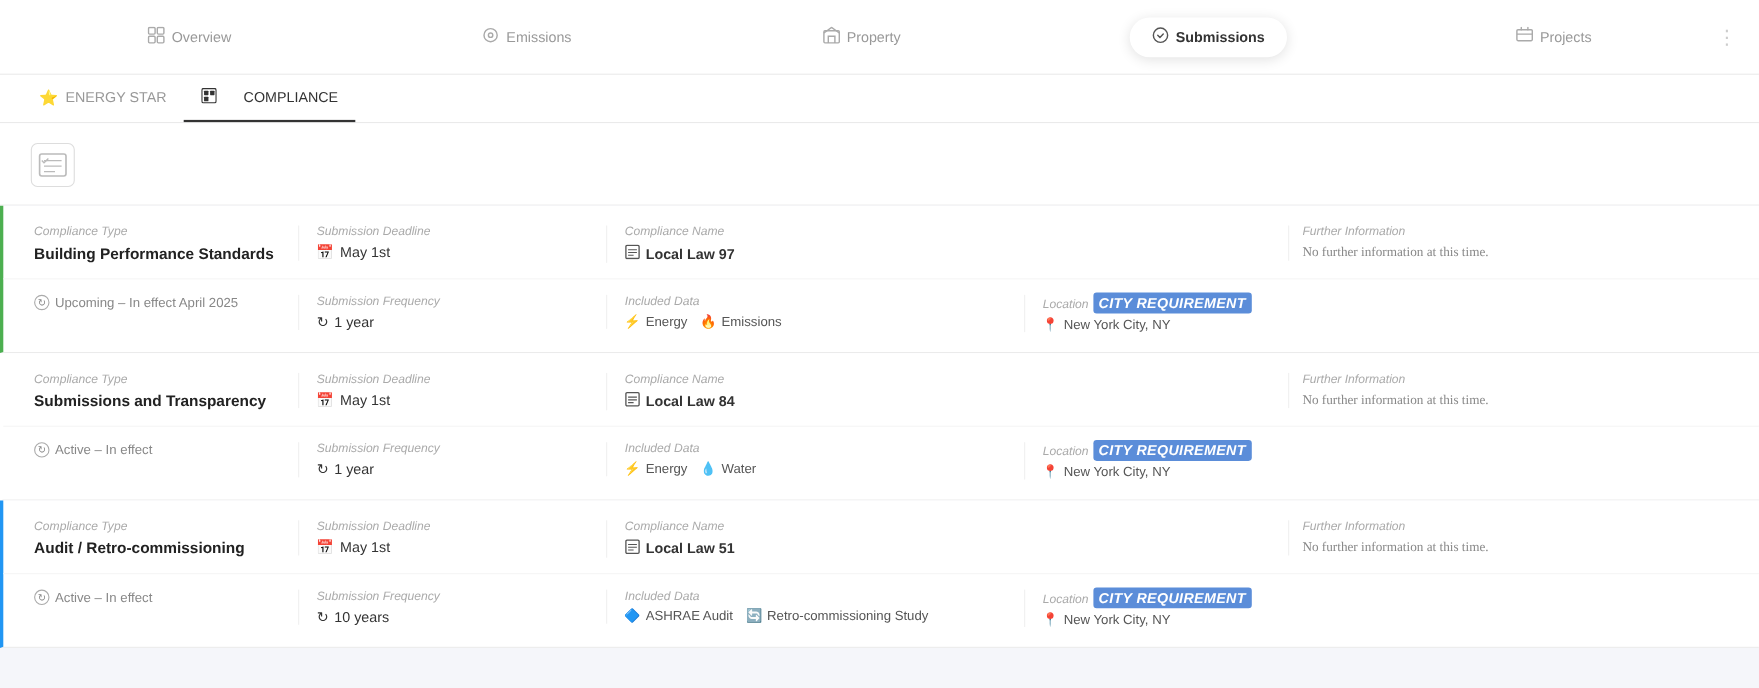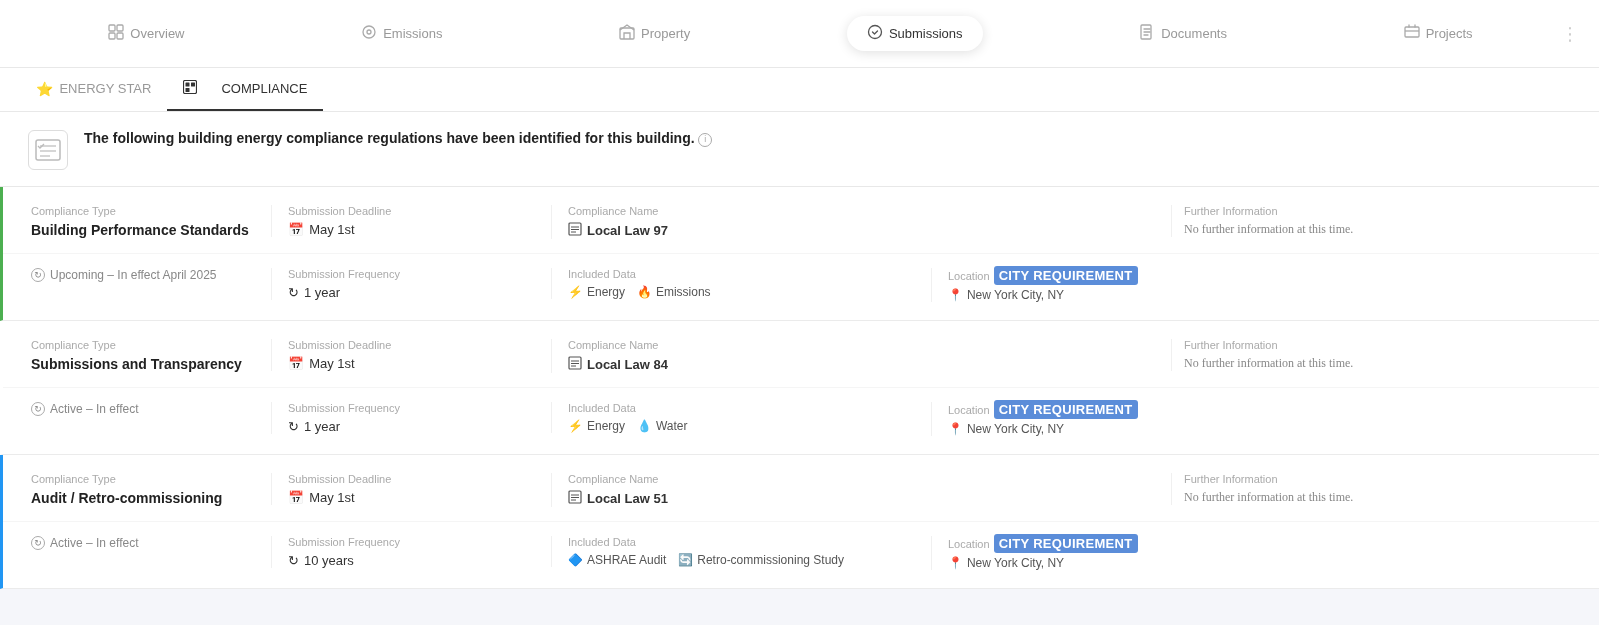--- a/index.html
+++ b/index.html
@@ -11,21 +11,21 @@
       background: #fff; padding: 0 20px; height: 68px;
       border-bottom: 1px solid #e8e8e8;
     }
     .nav-items { display: flex; align-items: center; gap: 0; flex: 1; justify-content: space-around; }
     .nav-item {
       display: flex; align-items: center; gap: 6px;
       padding: 8px 20px; cursor: pointer; color: #999; font-size: 13px;
       border-radius: 30px; white-space: nowrap;
     }
     .nav-item.active {
-      background: #fff; color: #333; font-weight: 400;
+      background: #fff; color: #333; font-weight: 700;
       box-shadow: 0 2px 12px rgba(0,0,0,0.12);
       border-radius: 30px;
     }
     .nav-icon { font-size: 15px; color: inherit; }
     .nav-more { color: #ccc; font-size: 18px; cursor: pointer; }
 
     
     .sub-tabs {
       display: flex; align-items: center; gap: 0;
       background: #fff; padding: 0 20px;
@@ -69,21 +69,21 @@
     .data-items { display: flex; align-items: center; flex-wrap: wrap; }
     .icon-energy { color: #4CAF50; }
     .icon-emissions { color: #FF9800; }
     .icon-water { color: #2196F3; }
     .icon-audit { color: #3F51B5; }
     .icon-retro { color: #4CAF50; }
 
     .location-row { display: flex; align-items: center; gap: 4px; font-size: 12px; color: #555; margin-top: 4px; }
 
     .further-text { color: #888; font-size: 12px; font-family: Liberation Serif, serif; }
-    .cb-label { color: #aaa; font-size: 11px; margin-bottom: 5px; }
+    .cb-label { color: #aaa; font-size: 11px; margin-bottom: 5px; font-style: italic; }
     .cb-value { font-size: 14px; font-weight: 700; color: #222; display: flex; align-items: center; gap: 6px; }
     .cb-value-sm { font-size: 13px; color: #333; display: flex; align-items: center; gap: 5px; }
     .status-pill { display: flex; align-items: center; gap: 5px; font-size: 12px; color: #888; }
     .circle-icon { width: 14px; height: 14px; border-radius: 50%; border: 1.5px solid #aaa; display: inline-flex; align-items:center; justify-content:center; font-size: 9px; }
   </style>
 </head>
 <body>
 
 <div class="top-nav">
   <div class="nav-items">
@@ -122,29 +122,20 @@
         <svg width="16" height="16" viewBox="0 0 16 16" fill="none">
             <circle cx="8" cy="8" r="6.5" stroke="#555" stroke-width="1.3"></circle>
             <path d="M5.5 8l2 2 3-3" stroke="#555" stroke-width="1.3" stroke-linecap="round" stroke-linejoin="round"></path>
           </svg>
       </span>
       <span>Submissions</span>
     </div>
     <div class="nav-item">
       <span class="nav-icon">
         <svg width="16" height="16" viewBox="0 0 16 16" fill="none">
-            <rect x="2" y="1" width="10" height="14" rx="1" stroke="#aaa" stroke-width="1.3"></rect>
-            <path d="M5 5h6M5 8h6M5 11h4" stroke="#aaa" stroke-width="1.3" stroke-linecap="round"></path>
-          </svg>
-      </span>
-      <span>Documents</span>
-    </div>
-    <div class="nav-item">
-      <span class="nav-icon">
-        <svg width="16" height="16" viewBox="0 0 16 16" fill="none">
             <rect x="1" y="3" width="14" height="10" rx="1" stroke="#aaa" stroke-width="1.3"></rect>
             <path d="M5 3V1M11 3V1" stroke="#aaa" stroke-width="1.3" stroke-linecap="round"></path>
             <path d="M1 7h14" stroke="#aaa" stroke-width="1.3"></path>
           </svg>
       </span>
       <span>Projects</span>
     </div>
   </div>
   <div class="nav-more">⋮</div>
 </div>
@@ -171,21 +162,20 @@
   <div class="info-icon-box">
     <svg width="28" height="28" viewBox="0 0 28 28" fill="none">
       <rect x="2" y="4" width="24" height="20" rx="2" stroke="#bbb" stroke-width="1.5"></rect>
       <line x1="6" y1="10" x2="22" y2="10" stroke="#bbb" stroke-width="1.2"></line>
       <line x1="6" y1="15" x2="22" y2="15" stroke="#bbb" stroke-width="1.2"></line>
       <line x1="6" y1="20" x2="16" y2="20" stroke="#bbb" stroke-width="1.2"></line>
       <path d="M4 10 L6 12 L10 8" stroke="#bbb" stroke-width="1.3" fill="none"></path>
     </svg>
   </div>
   <div class="info-text">
-    <div><strong>The following building energy compliance regulations have been identified for this building.</strong> <span style="border:1.3px solid #aaa;border-radius:50%;display:inline-flex;align-items:center;justify-content:center;width:14px;height:14px;font-size:9px;color:#aaa;vertical-align:middle;">i</span></div>
   </div>
 </div>
 
 <div class="compliance-rows">
 
   <div style="background:#fff; border-bottom:1px solid #ebebeb; border-left:3px solid #4CAF50;">
     <div style="display:grid; grid-template-columns:240px 280px 380px 240px 1fr; padding:18px 28px 0 28px; align-items:start;">
       <div style="padding-right:12px;">
         <div class="cb-label">Compliance Type</div>
         <div class="cb-value">Building Performance Standards</div>

